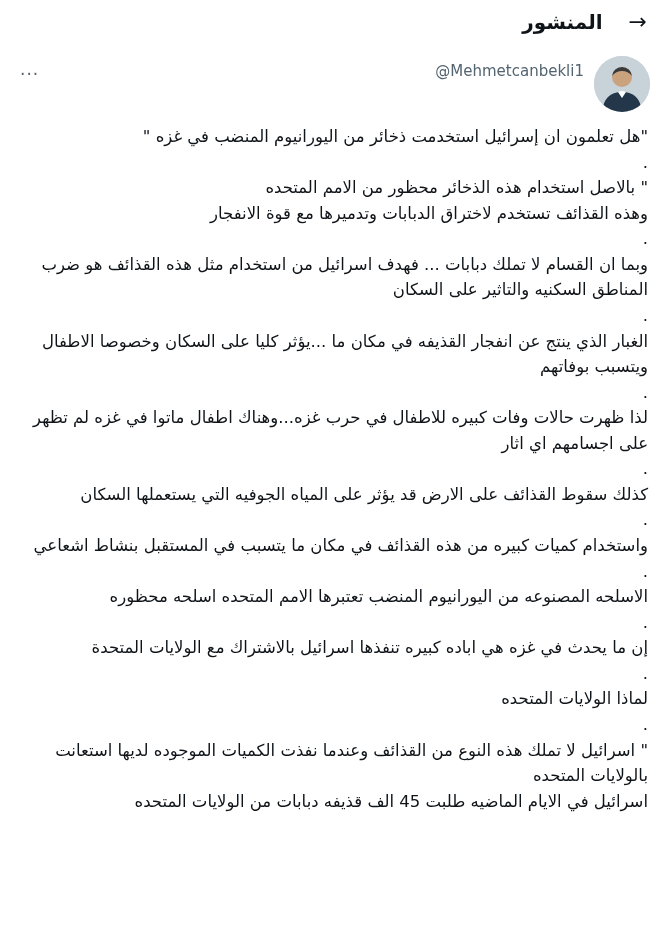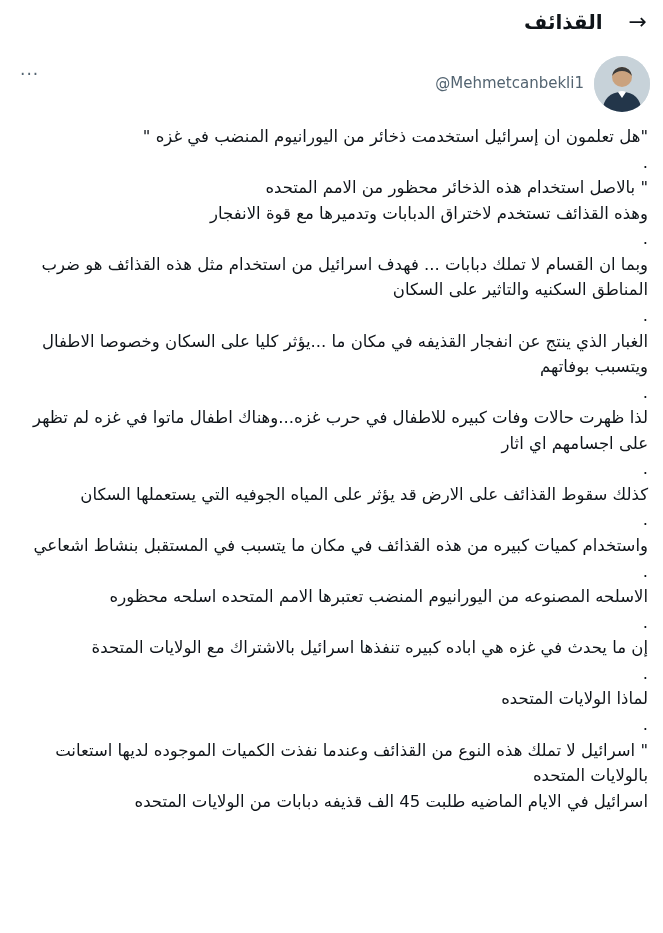--- a/index.html
+++ b/index.html
@@ -62,21 +62,21 @@
     font-weight:700;
     direction:ltr;
     cursor:pointer;
   }
   .verified-badge { width:19px; height:19px; display:inline-block; }
   .user-handle {
     font-size:15px;
     color:#536471;
     direction:ltr;
     text-align:right;
-    margin-top:14px;
+    margin-top:2px;
     cursor:pointer;
   }
   .spacer { flex:1 1 auto; }
   .more-button {
     background:none; border:none; cursor:pointer;
     color:#536471;
     font-size:17px;
     letter-spacing:1px;
     line-height:1;
     margin-top:8px;
@@ -97,21 +97,21 @@
 </style>
 </head>
 <body>
 
 <div class="page">
 
   <header class="top-bar">
     <button class="back-button">
       <span>→</span>
     </button>
-    <h1 class="page-title">القذائف</h1>
+    <h1 class="page-title">المنشور</h1>
   </header>
 
   <div class="user-row">
     <div class="avatar">
       <svg viewBox="0 0 56 56" xmlns="http://www.w3.org/2000/svg">
         <rect width="56" height="56" fill="#c7d2d9"></rect>
         <circle cx="28" cy="21" r="10" fill="#caa27e"></circle>
         <path d="M28 11 a10 10 0 0 1 10 9 q-4 -5 -10 -5 q-6 0 -10 5 a10 10 0 0 1 10 -9 Z" fill="#3a3a3a"></path>
         <path d="M8 56 q2 -20 20 -20 q18 0 20 20 Z" fill="#23364a"></path>
         <path d="M24 36 l4 6 l4 -6 q-4 -2 -8 0 Z" fill="#ffffff"></path>

